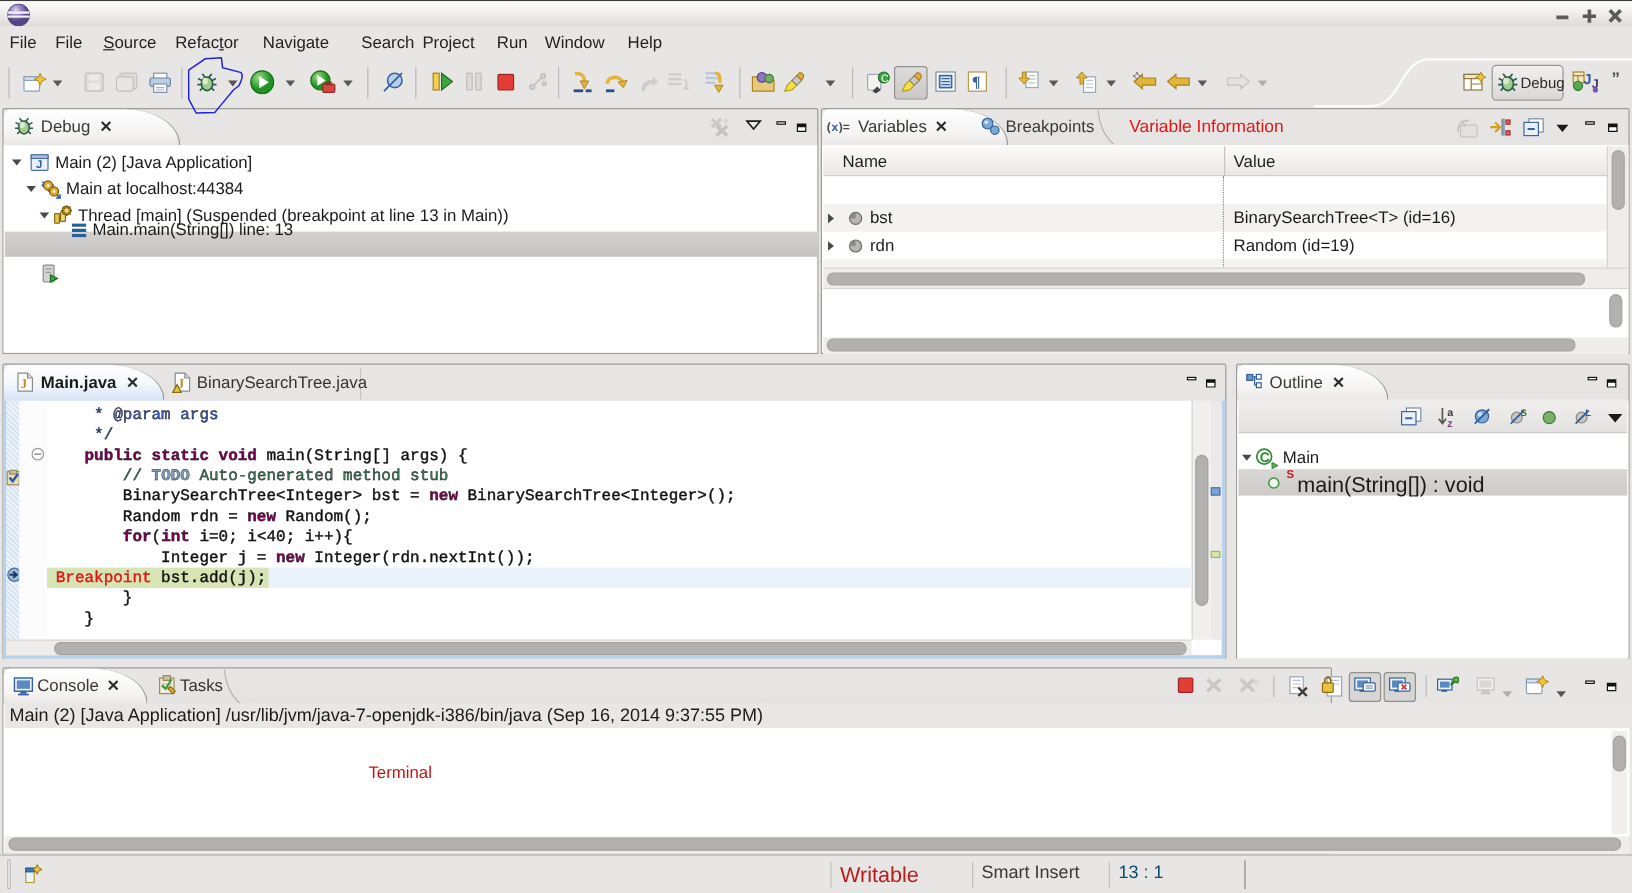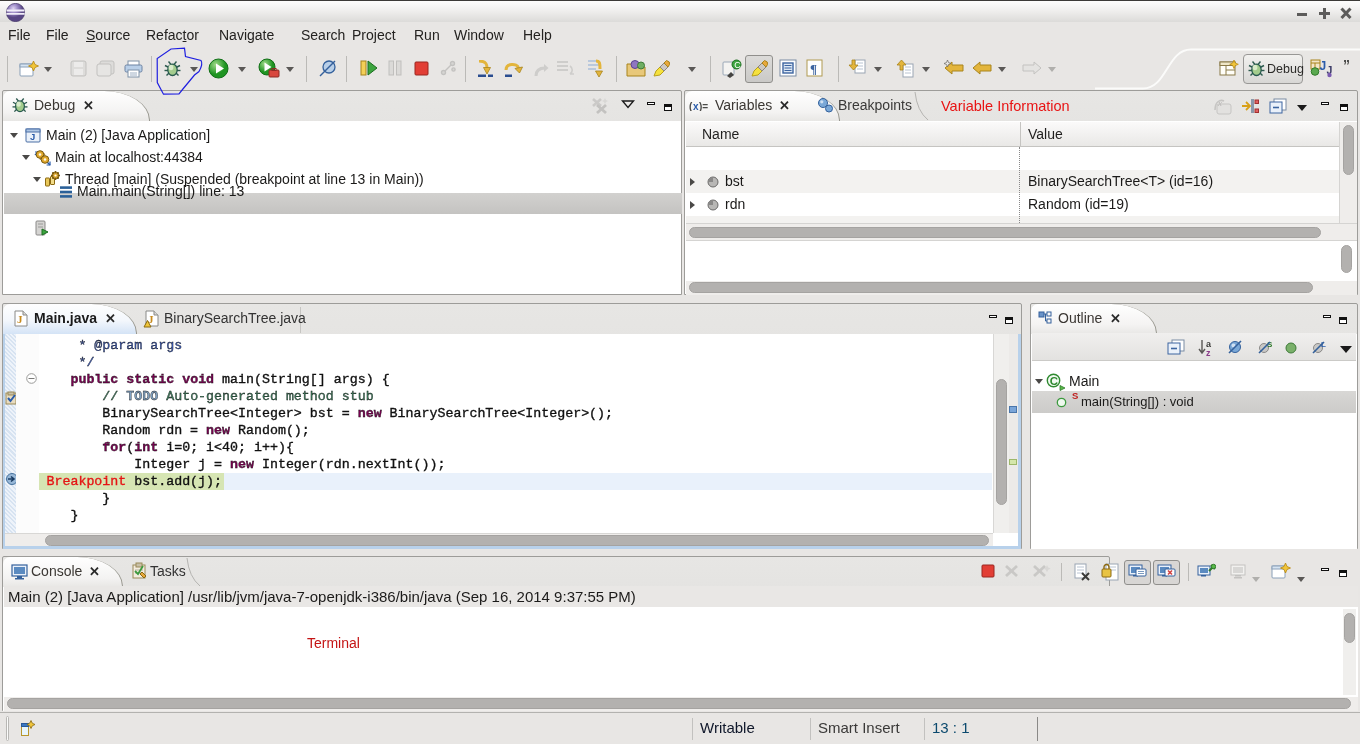--- a/index.html
+++ b/index.html
@@ -624,21 +624,21 @@
       <path d="M14 12.5 L19 15 L14 17.5 Z" fill="#5aba4a" stroke="#2f7a2a" stroke-width="0.8"></path>
     </svg>
     <div class="txt" style="left:37px">Main</div>
   </div>
   <div class="abs" style="left:1px;top:87px;width:324px;height:22px;background:linear-gradient(#d8d7d5,#cccbc9);"></div>
   <div class="trow" style="top:87px">
     <svg class="abs" style="left:24px;top:6px" width="11" height="11" viewBox="0 0 11 11">
       <circle cx="5.5" cy="5.5" r="4.2" fill="#eef8ee" stroke="#3d9a3f" stroke-width="1.3"></circle>
     </svg>
     <div class="abs" style="left:40px;top:-1px;font-size:9.5px;font-weight:bold;color:#c02020;">S</div>
-    <div class="txt" style="left:49px;font-size:13px">main(String[]) : void</div>
+    <div class="txt" style="left:49px;font-size:18px">main(String[]) : void</div>
   </div>
 </div>
 <div id="consolepanel" class="panel" style="left:2px;top:556px;width:1108px;height:155px;">
   <div class="content" style="left:0;top:30px;width:1354px;height:124px;"></div>
   <div class="vtab" style="left:0;width:120px;">
     <svg class="abs" style="left:8px;top:7px" width="17" height="16" viewBox="0 0 17 16">
       <rect x="1" y="1" width="15" height="11" fill="#eaf1fa" stroke="#34619c" stroke-width="1.2"></rect>
       <rect x="3" y="3" width="11" height="7" fill="#5a8ac0"></rect>
       <rect x="6" y="12" width="5" height="2" fill="#34619c"></rect>
       <rect x="4" y="14" width="9" height="1.5" fill="#34619c"></rect>
@@ -761,19 +761,19 @@
   </div>
 </div>
 <div id="statusbar" class="abs" style="left:0;top:712px;width:1360px;height:32px;border-top:1px solid #b3b2af;background:#e8e6e4;">
   <div class="abs" style="left:6px;top:3px;width:3px;height:25px;background:#fbfbfa;border:1px solid #b8b7b4;border-radius:2px;"></div>
   <svg class="abs" style="left:20px;top:7px" width="16" height="16" viewBox="0 0 16 16">
     <rect x="1.5" y="3.5" width="7" height="12" fill="#e8f6fc" stroke="#b8962c"></rect>
     <rect x="1.5" y="3.5" width="7" height="3" fill="#3a78c2" stroke="#2a5898"></rect>
     <path d="M11 0.5 L12.3 3.2 L15 4.5 L12.3 5.8 L11 8.5 L9.7 5.8 L7 4.5 L9.7 3.2 Z" fill="#f0c53a" stroke="#8a6a10" stroke-width="0.8"></path>
   </svg>
   <div class="abs" style="left:692px;top:5px;width:1px;height:22px;background:#c2c1bf;"></div>
-  <div class="abs" style="left:700px;top:6px;font-size:15px;color:#0f172a;">Writable</div>
+  <div class="abs" style="left:700px;top:6px;font-size:18px;color:#b91c1c;">Writable</div>
   <div class="abs" style="left:810px;top:5px;width:1px;height:22px;background:#c2c1bf;"></div>
   <div class="abs" style="left:818px;top:6px;font-size:15px;color:#3a3938;">Smart Insert</div>
   <div class="abs" style="left:924px;top:5px;width:1px;height:22px;background:#c2c1bf;"></div>
   <div class="abs" style="left:932px;top:6px;font-size:15px;color:#0c4a6e;">13 : 1</div>
   <div class="abs" style="left:1037px;top:4px;width:1px;height:24px;background:#8a8987;"></div>
 </div>
 
 </body></html>

